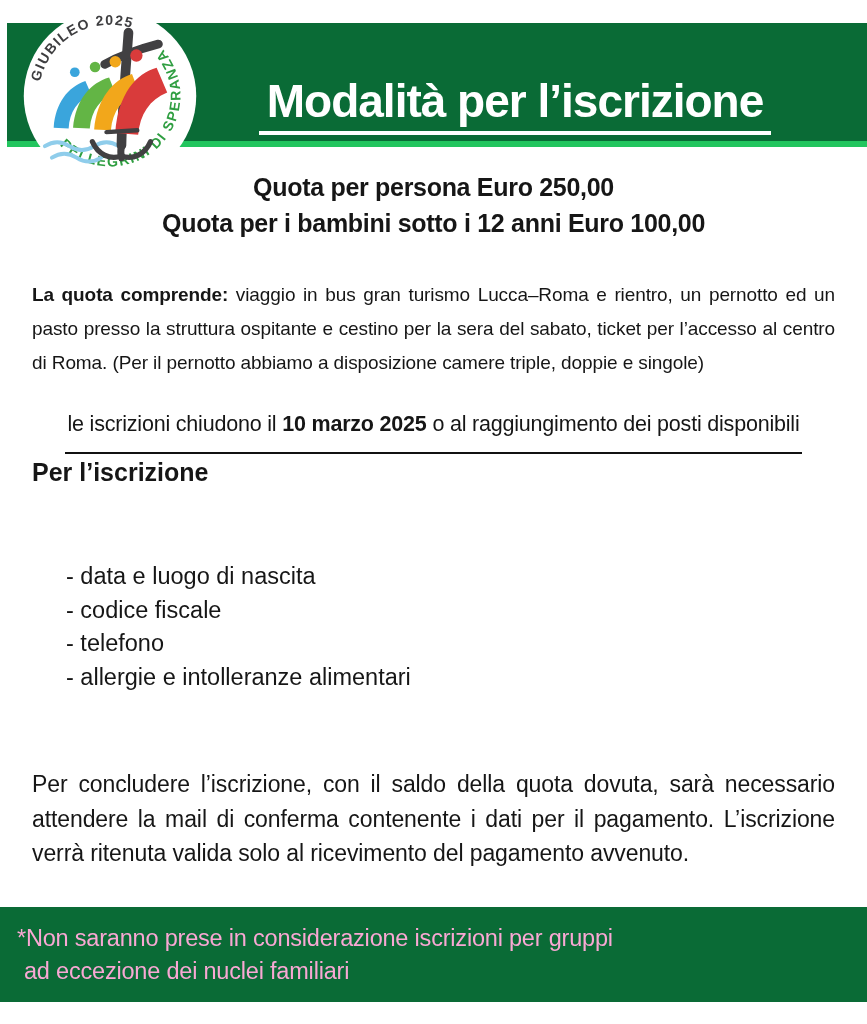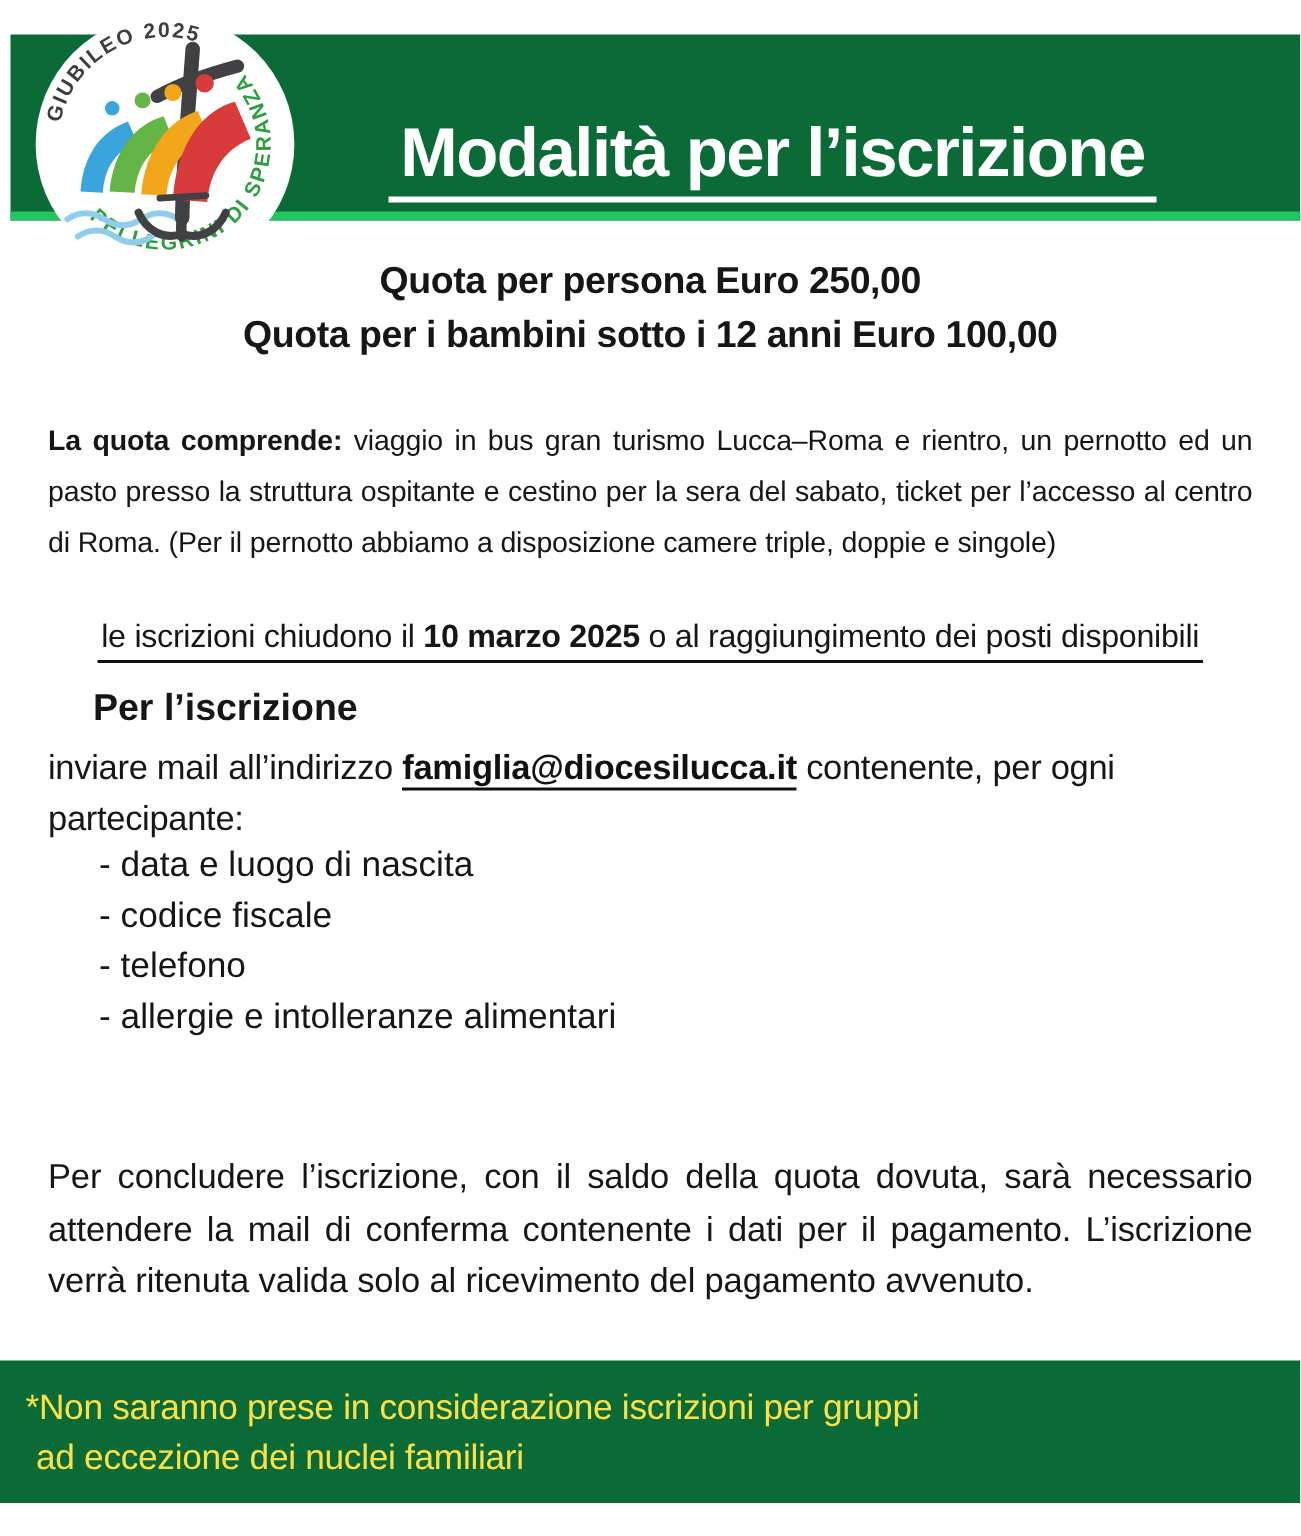--- a/index.html
+++ b/index.html
@@ -16,34 +16,34 @@
   
   .logo{position:absolute;top:8px;left:22px;width:176px;height:176px;}
 
   
   .pricing{position:absolute;top:169px;left:0;width:867px;text-align:center;
            font-size:25px;font-weight:bold;line-height:36px;letter-spacing:-0.3px;}
   .includes{position:absolute;top:259px;left:32px;width:803px;font-size:19px;
             line-height:34px;text-align:justify;letter-spacing:-0.1px;}
   .deadline{position:absolute;top:412px;left:0;width:867px;text-align:center;
             font-size:21.5px;white-space:nowrap;letter-spacing:-0.2px;}
-  .deadline .u{border-bottom:2px solid #111;padding:0 3px 4px 3px;}
-  .reg-heading{position:absolute;top:458px;left:32px;font-size:25px;font-weight:bold;margin-left:30px;}
+  .deadline .u{border-bottom:2px solid #111;padding:0 3px 16px 3px;}
+  .reg-heading{position:absolute;top:458px;left:32px;font-size:25px;font-weight:bold;}
   .reg-body{position:absolute;top:494px;left:32px;width:815px;font-size:23px;
             line-height:34px;letter-spacing:-0.2px;}
   .reg-body .l1{white-space:nowrap;}
   .email{font-weight:bold;border-bottom:2px solid #111;padding-bottom:1px;color:#111;
          text-decoration:none;cursor:pointer;}
   .req-list{position:absolute;top:560px;left:66px;font-size:23.5px;line-height:33.5px;}
   .closing{position:absolute;top:744px;left:32px;width:803px;font-size:23px;
            line-height:34.5px;text-align:justify;letter-spacing:-0.1px;}
 
   
   .footer-band{position:absolute;top:907px;left:0;width:867px;height:95px;
-               background:#0a6b36;color:#fde047;font-size:23.5px;line-height:33px;
+               background:#0a6b36;color:#f9a8d4;font-size:23.5px;line-height:33px;
                letter-spacing:-0.2px;box-sizing:border-box;padding:15px 10px 0 17px;}
   .footer-band .line2{margin-left:7px;}
   b{font-weight:bold;}
 </style>
 </head>
 <body>
 
 <div class="page">
 
   <div class="header-band">
@@ -102,24 +102,20 @@
   </div>
 
   <p class="includes"><b>La quota comprende:</b><span> viaggio in bus gran turismo Lucca–Roma e rientro, un pernotto ed un pasto presso la struttura ospitante e cestino per la sera del sabato, ticket per l’accesso al centro di Roma. (Per il pernotto abbiamo a disposizione camere triple, doppie e singole)</span></p>
 
   <div class="deadline">
     <span class="u"><span>le iscrizioni chiudono il </span><b>10 marzo 2025</b><span> o al raggiungimento dei posti disponibili</span></span>
   </div>
 
   <div class="reg-heading">Per l’iscrizione</div>
 
-  <div class="reg-body">
-    <span class="l1"><span>inviare mail all’indirizzo </span><a class="email">famiglia@diocesilucca.it</a><span> contenente, per ogni</span></span><br>
-    <span>partecipante:</span>
-  </div>
 
   <div class="req-list">
     <div>- data e luogo di nascita</div>
     <div>- codice fiscale</div>
     <div>- telefono</div>
     <div>- allergie e intolleranze alimentari</div>
   </div>
 
   <p class="closing">Per concludere l’iscrizione, con il saldo della quota dovuta, sarà necessario attendere la mail di conferma contenente i dati per il pagamento. L’iscrizione verrà ritenuta valida solo al ricevimento del pagamento avvenuto.</p>
 

